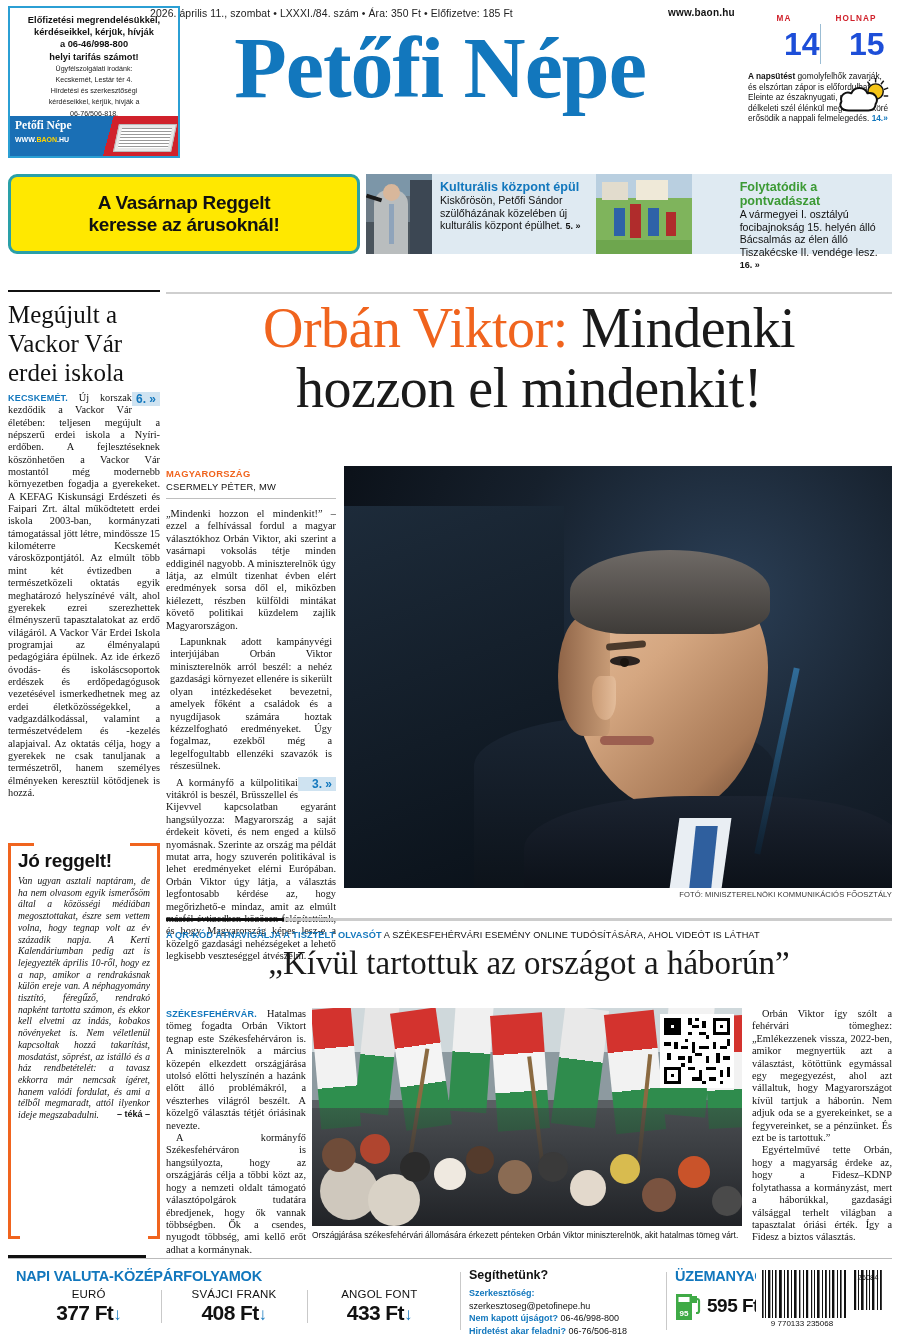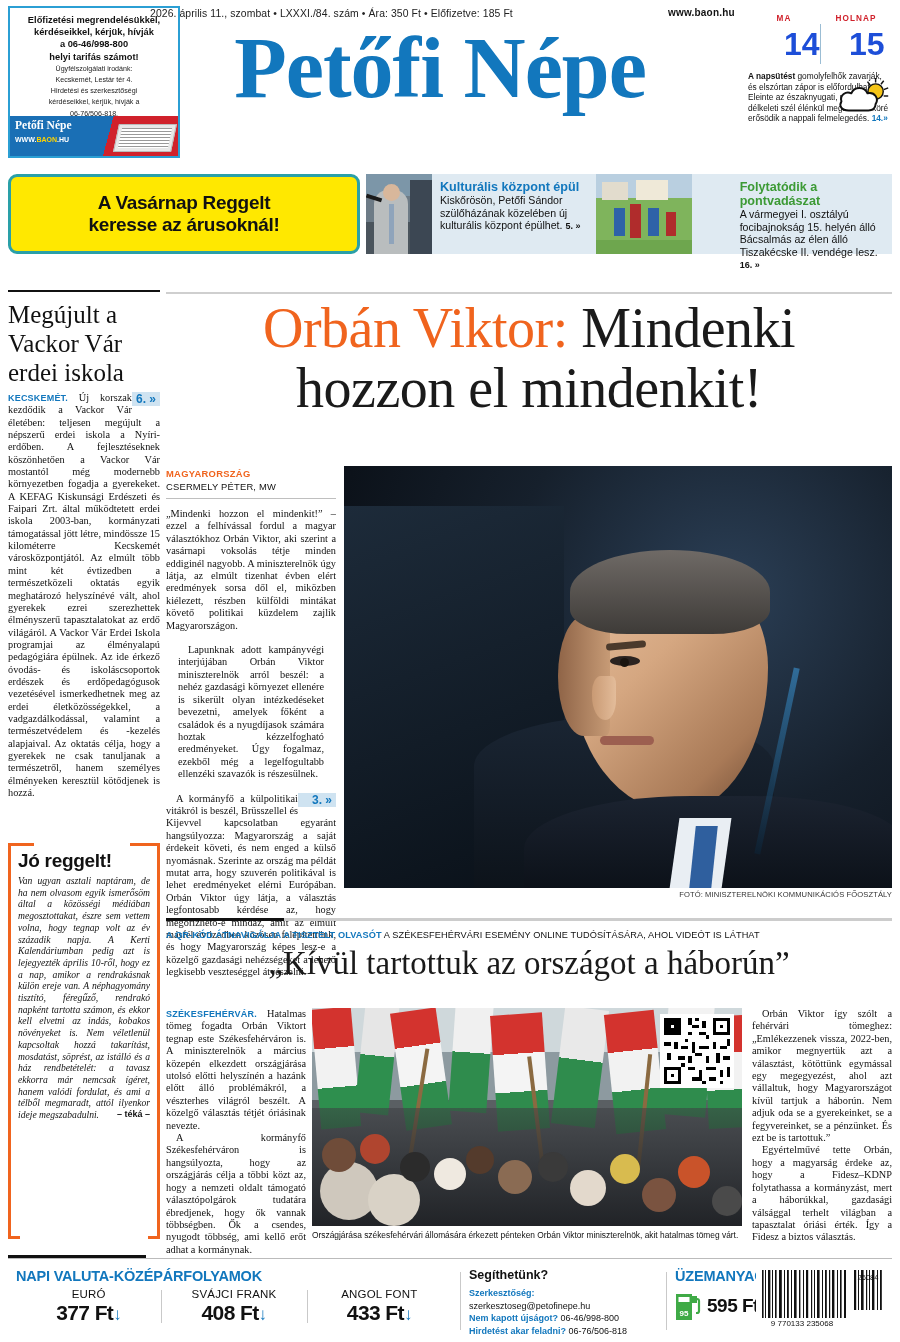--- a/index.html
+++ b/index.html
@@ -245,21 +245,21 @@
   <div class="abs mhead">
     <span class="orange">Orbán Viktor:</span><span> Mindenki</span><br>
     <span>hozzon el mindenkit!</span>
   </div>
 
   <div class="abs mkicker">MAGYARORSZÁG</div>
   <div class="abs mbyline">CSERMELY PÉTER, MW</div>
   <div class="abs mbrule"></div>
   <div class="abs mbody">
     <p style="margin:0;text-indent:0;">„Mindenki hozzon el mindenkit!” – ezzel a felhívással fordul a magyar választókhoz Orbán Viktor, aki szerint a vasárnapi voksolás tétje minden eddiginél nagyobb. A miniszterelnök úgy látja, az elmúlt tizenhat évben elért eredmények sorsa dől el, miközben kiélezett, részben külföldi mintákat követő politikai küzdelem zajlik Magyarországon.</p>
-    <p style="margin:12px;text-indent:10px;">Lapunknak adott kampányvégi interjújában Orbán Viktor miniszterelnök arról beszél: a nehéz gazdasági környezet ellenére is sikerült olyan intézkedéseket bevezetni, amelyek főként a családok és a nyugdíjasok számára hoztak kézzelfogható eredményeket. Úgy fogalmaz, ezekből még a legelfogultabb ellenzéki szavazók is részesülnek.</p>
+    <p style="margin:4px;text-indent:10px;">Lapunknak adott kampányvégi interjújában Orbán Viktor miniszterelnök arról beszél: a nehéz gazdasági környezet ellenére is sikerült olyan intézkedéseket bevezetni, amelyek főként a családok és a nyugdíjasok számára hoztak kézzelfogható eredményeket. Úgy fogalmaz, ezekből még a legelfogultabb ellenzéki szavazók is részesülnek.</p>
     <p style="margin:0;text-indent:10px;">
       <span class="pgchip">3. »</span>
       <span>A kormányfő a külpolitikai vitákról is beszél, Brüsszellel és Kijevvel kapcsolatban egyaránt hangsúlyozza: Magyarország a saját érdekeit követi, és nem enged a külső nyomásnak. Szerinte az ország ma példát mutat arra, hogy szuverén politikával is lehet eredményeket elérni Európában. Orbán Viktor úgy látja, a választás legfontosabb kérdése az, hogy megőrizhető-e mindaz, amit az elmúlt másfél évtizedben közösen felépítettünk, és hogy Magyarország képes lesz-e a közelgő gazdasági nehézségeket a lehető legkisebb veszteséggel átvészelni.</span>
     </p>
   </div>
 
   <div class="abs mphoto">
     <div style="position:absolute;inset:0;background:
          radial-gradient(circle at 70% 30%, #2b3f56 0%, #16202c 45%, #070b11 100%);"></div>
     <div style="position:absolute;left:-10px;top:40px;width:230px;height:382px;

